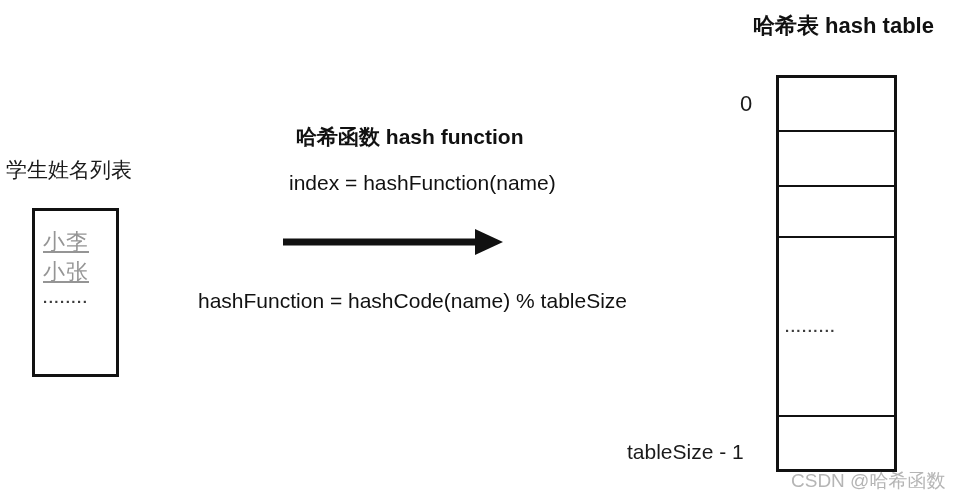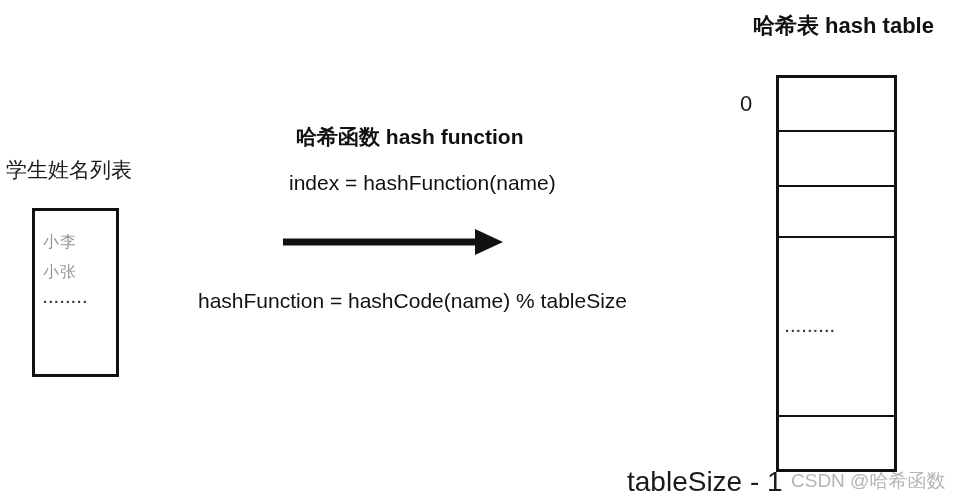--- a/index.html
+++ b/index.html
@@ -24,24 +24,25 @@
   }
   .student-box {
     left: 32px; top: 208px;
     width: 87px; height: 169px;
     border: 3px solid #111111;
     background: #ffffff;
     padding: 16px 0 0 8px;
   }
   .student-name {
     display: block;
-    font-size: 16px;
+    font-size: 22px;
     line-height: 30px;
     color: #959595;
     letter-spacing: 1px;
+    text-decoration: underline;
   }
   .student-ellipsis {
     display: block;
     margin-top: 2px;
     font-size: 15px;
     letter-spacing: 1.5px;
     color: #3c3c3c;
     font-weight: bold;
   }
 
@@ -98,24 +99,23 @@
     color: #3c3c3c;
     font-weight: bold;
   }
   .index-zero {
     left: 740px; top: 91px;
     font-size: 22px;
     color: #1a1a1a;
   }
   .index-last {
     left: 627px; top: 440px;
-    font-size: 28px;
+    font-size: 21px;
     color: #1a1a1a;
     white-space: nowrap;
-    margin-top: 26px;
   }
 
   .watermark {
     left: 791px; top: 468px;
     font-size: 19px;
     color: #b5b5b5;
     white-space: nowrap;
   }
 </style>
 </head>

